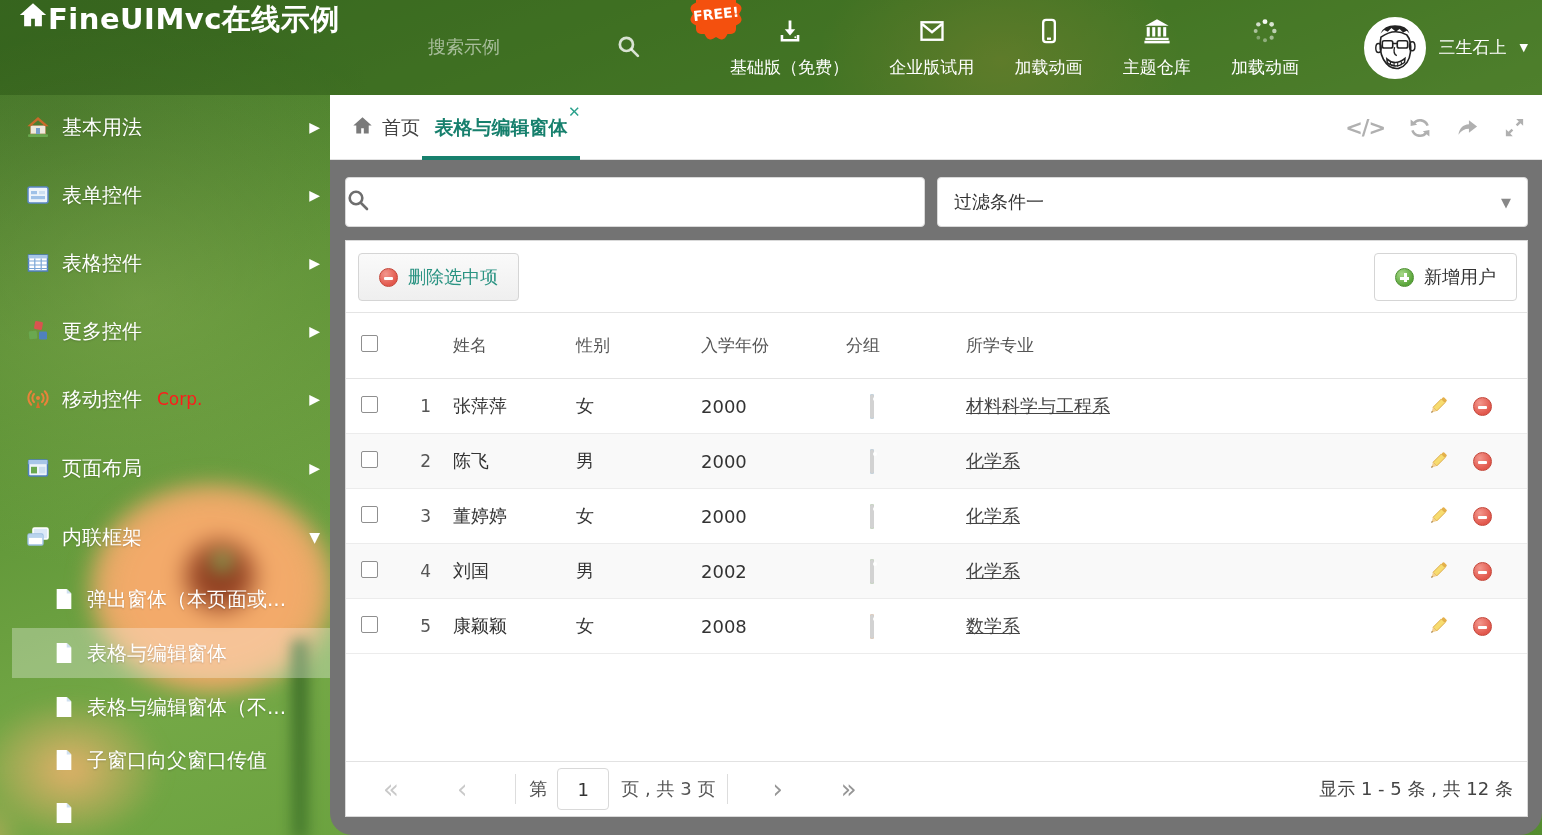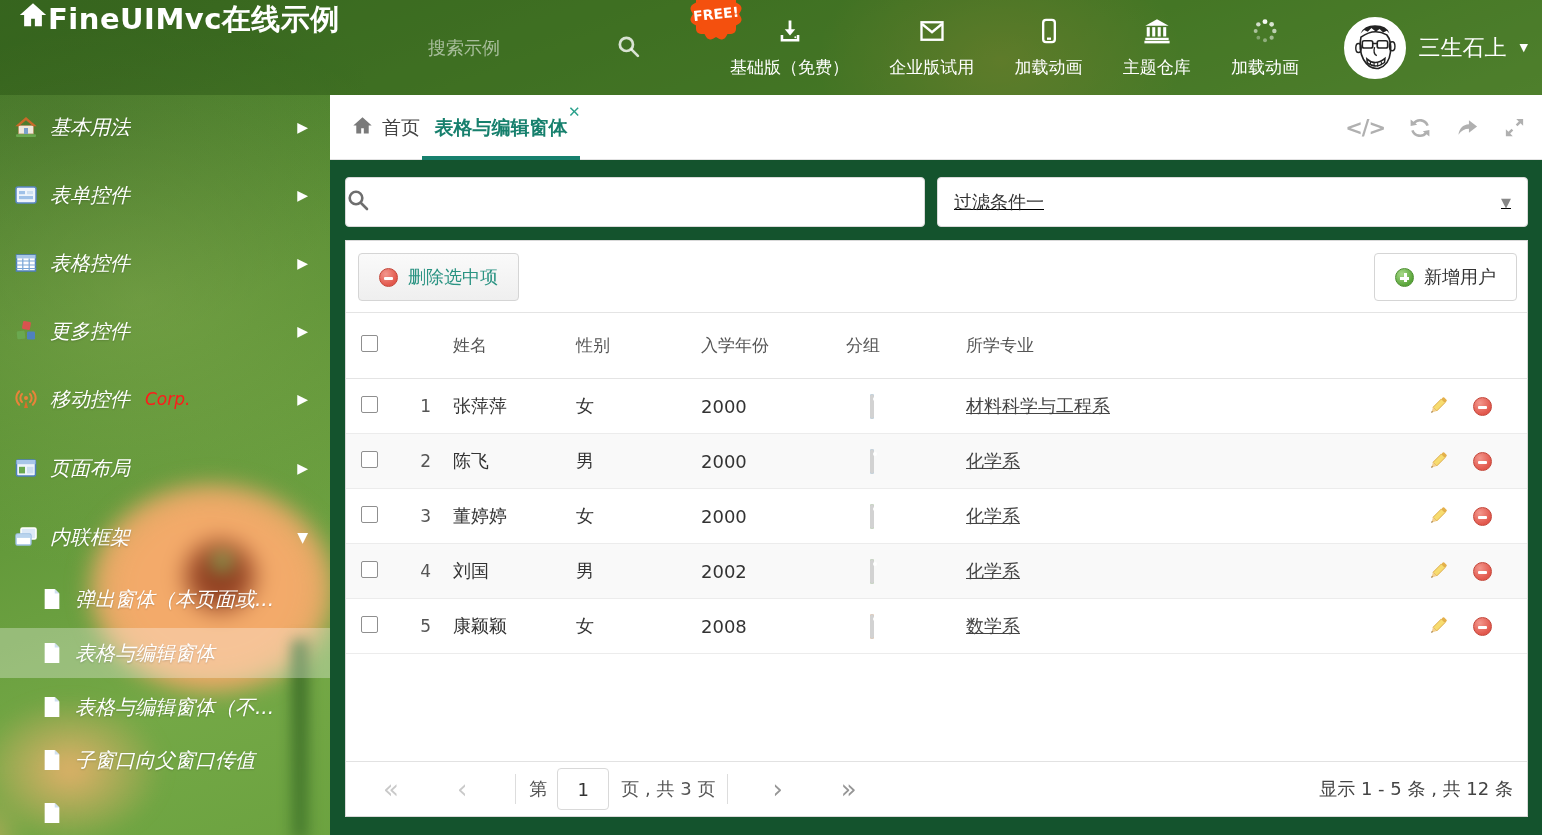--- a/index.html
+++ b/index.html
@@ -23,69 +23,69 @@
       radial-gradient(60px 60px at 30px 380px, rgba(245,178,112,.6), transparent 75%);
   }
   .stem { position:absolute; left:292px; top:640px; width:16px; height:200px; filter:blur(7px);
     background:linear-gradient(#3c6b28,#477c2e); pointer-events:none; }
 
   
   .topbar { position:absolute; left:0; top:0; right:0; height:95px; background:rgba(35,78,16,.40); z-index:4; }
   .brand { position:absolute; left:18px; top:0; height:95px; display:flex; align-items:flex-start; gap:0; }
   .brand-title { color:#fff; font-size:29px; font-weight:bold; letter-spacing:.5px; }
   .top-search { position:absolute; left:428px; top:28px; height:40px; display:flex; align-items:center; }
-  .top-search input { width:150px; background:transparent; border:none; outline:none; color:#fff; font-size:18px; font-family:Liberation Sans, sans-serif; }
+  .top-search input { width:150px; background:transparent; border:none; outline:none; color:#fff; font-size:18px; font-family:Liberation Mono, monospace; }
   .top-search input::placeholder { color:rgba(255,255,255,.55); }
   .top-search .mag { margin-left:38px; }
   .top-menu { position:absolute; left:722px; right:235px; top:0; height:95px; display:flex; justify-content:space-between; align-items:center; }
   .menu-item { display:flex; flex-direction:column; align-items:center; gap:7px; color:#fff; cursor:pointer; padding:0 8px; }
   .menu-item .lbl { font-size:17px; white-space:nowrap; }
   .free-badge { position:absolute; left:688px; top:-14px; width:56px; height:56px; z-index:6; }
   .free-badge i { position:absolute; inset:8px; background:#f4500e; border-radius:5px; }
   .free-badge i:nth-child(2){ transform:rotate(30deg);} .free-badge i:nth-child(3){ transform:rotate(60deg);}
   .free-badge span { position:absolute; inset:0; display:flex; align-items:center; justify-content:center;
      color:#fff; font-size:14px; font-weight:bold; transform:rotate(-6deg); }
   .top-user { position:absolute; right:14px; top:0; height:95px; display:flex; align-items:center; gap:13px; cursor:pointer; }
   .avatar { width:62px; height:62px; border-radius:50%; background:#fff; overflow:hidden; border:2px solid #fff; flex:none; }
-  .user-name { color:#fff; font-size:22px; }
+  .user-name { color:#fff; font-size:17px; }
   .caret { font-size:11px; color:#fff; }
 
   
-  .sidebar { position:absolute; left:0; top:95px; width:330px; bottom:0; z-index:3; overflow:hidden;font-style:italic; }
+  .sidebar { position:absolute; left:12px; top:95px; width:330px; bottom:0; z-index:3; overflow:hidden; }
   .side-item { position:absolute; left:0; width:330px; height:46px; display:flex; align-items:center; color:#fff; cursor:pointer; }
   .side-item .ic { position:absolute; left:14px; width:24px; height:24px; }
   .side-item .lbl { position:absolute; left:50px; font-size:20px; text-shadow:0 1px 2px rgba(0,0,0,.18); white-space:nowrap; }
   .side-item .corp { position:absolute; left:145px; color:#ff1a1a; font-size:17px; }
   .side-item .arrow { position:absolute; right:22px; font-size:14px; }
   .side-sub { position:absolute; left:0; width:392px; height:50px; display:flex; align-items:center; color:#fff; cursor:pointer; }
   .side-sub.active { background:rgba(255,255,255,.30); }
   .side-sub .ic { position:absolute; left:42px; width:20px; height:22px; }
   .side-sub .lbl { position:absolute; left:75px; font-size:20px; text-shadow:0 1px 2px rgba(0,0,0,.18); white-space:nowrap; }
 
   
-  .content { position:absolute; left:330px; top:95px; right:0; bottom:0; background:#14532d; z-index:3; }
+  .content { position:absolute; left:330px; top:95px; right:0; bottom:0; background:#737373; z-index:3;border-radius:22px; }
 
   .tabbar { position:absolute; left:0; right:0; top:0; height:65px; border-bottom:1px solid #e2e2e2; background:#fff; }
   .tab-home { position:absolute; left:22px; top:0; height:65px; display:flex; align-items:center; gap:9px; color:#444; font-size:19px; cursor:pointer; }
   .tab-active { position:absolute; left:92px; top:0; width:158px; height:65px; text-align:center; cursor:pointer; }
   .tab-active .t { line-height:64px; color:#17806d; font-size:19px; font-weight:bold; }
   .tab-active .underline { position:absolute; left:0; right:0; bottom:0; height:4px; background:#17806d; }
   .tab-close { position:absolute; left:238px; top:8px; color:#2ba18c; font-size:15px; font-weight:bold; cursor:pointer; }
   .tools { position:absolute; right:16px; top:0; height:65px; display:flex; align-items:center; gap:23px; }
   .tool { cursor:pointer; display:flex; align-items:center; }
   .tool.code { color:#b0b0b0; font-size:21px; font-weight:bold; letter-spacing:-1px; }
 
   .filterbar { position:absolute; left:0; right:0; top:65px; height:80px; }
   .f-search { position:absolute; left:15px; top:17px; width:580px; height:50px; border:1px solid #d9d9d9; border-radius:4px;
      display:flex; align-items:center; background:#fff; }
   .f-search input { flex:1; border:none; outline:none; font-size:18px; padding:0 16px; color:#333; font-family:inherit; }
   .f-search input::placeholder { color:#9a9a9a; }
   .f-search .mag { margin-right:16px; }
   .f-select { position:absolute; left:607px; right:14px; top:17px; height:50px; border:1px solid #d9d9d9; border-radius:4px;
-     display:flex; align-items:center; background:#fff; cursor:pointer;text-decoration:underline; }
+     display:flex; align-items:center; background:#fff; cursor:pointer; }
   .f-select .val { flex:1; font-size:18px; padding:0 16px; color:#333; }
   .f-select .caret { color:#888; margin-right:16px; font-size:13px; }
 
   .grid-panel { position:absolute; left:15px; right:14px; top:145px; height:577px; border:1px solid #d9d9d9; background:#fff; }
   .g-toolbar { position:absolute; left:0; right:0; top:0; height:72px; border-bottom:1px solid #e4e4e4; }
   .btn { position:absolute; top:12px; height:48px; display:flex; align-items:center; gap:10px; padding:0 20px;
      border:1px solid #d5d5d5; border-radius:4px; cursor:pointer; font-size:18px; }
   .btn-del { left:12px; background:linear-gradient(#fafafa,#efefef); color:#2a9382; }
   .btn-add { right:10px; background:#fff; color:#333; }
   .circle-minus { width:19px; height:19px; border-radius:50%; background:radial-gradient(circle at 35% 30%, #f2978d, #e2574c 70%);

